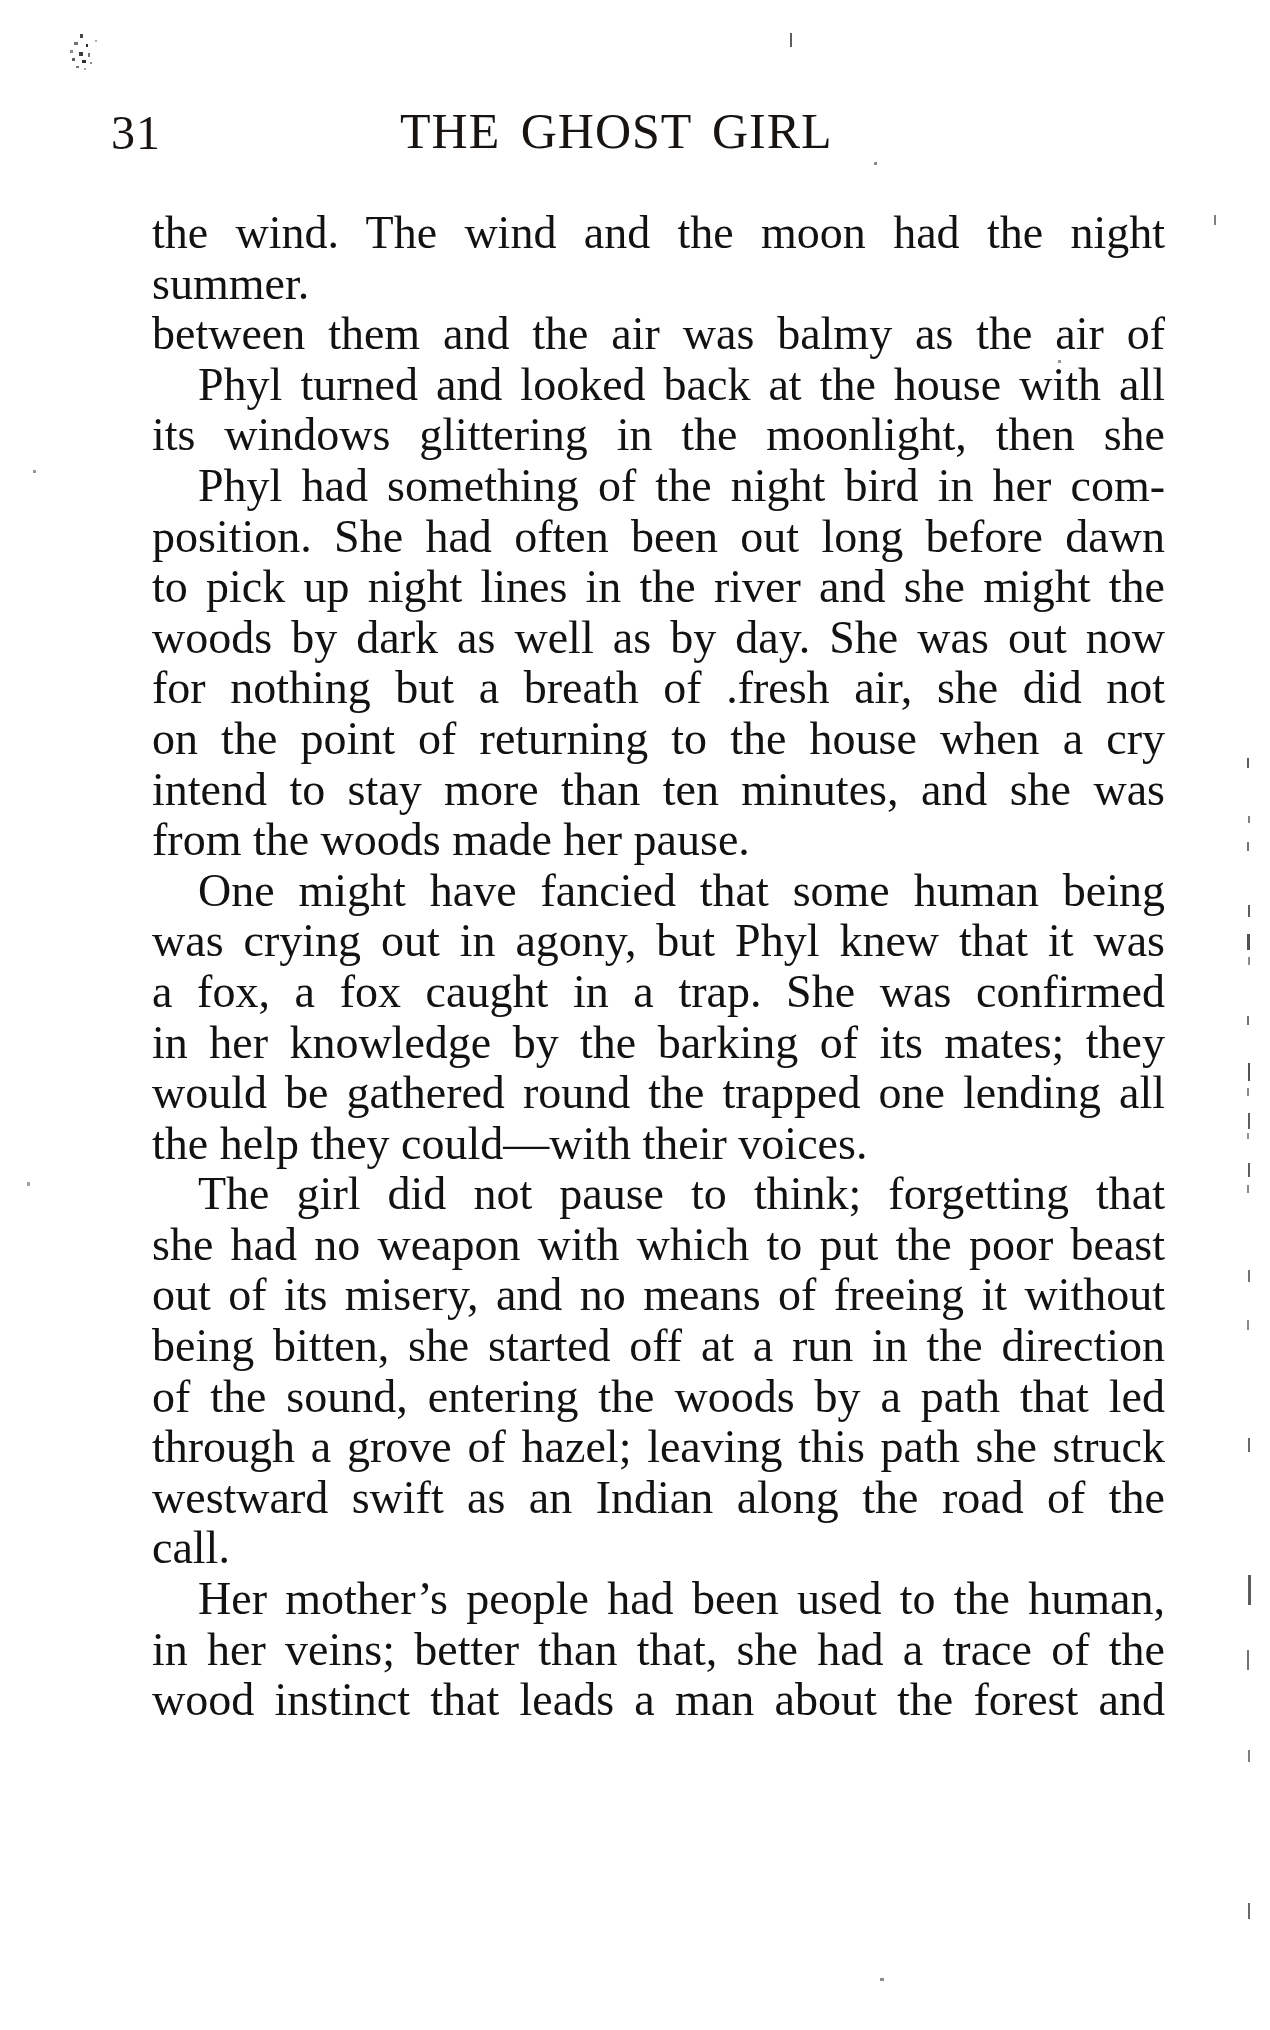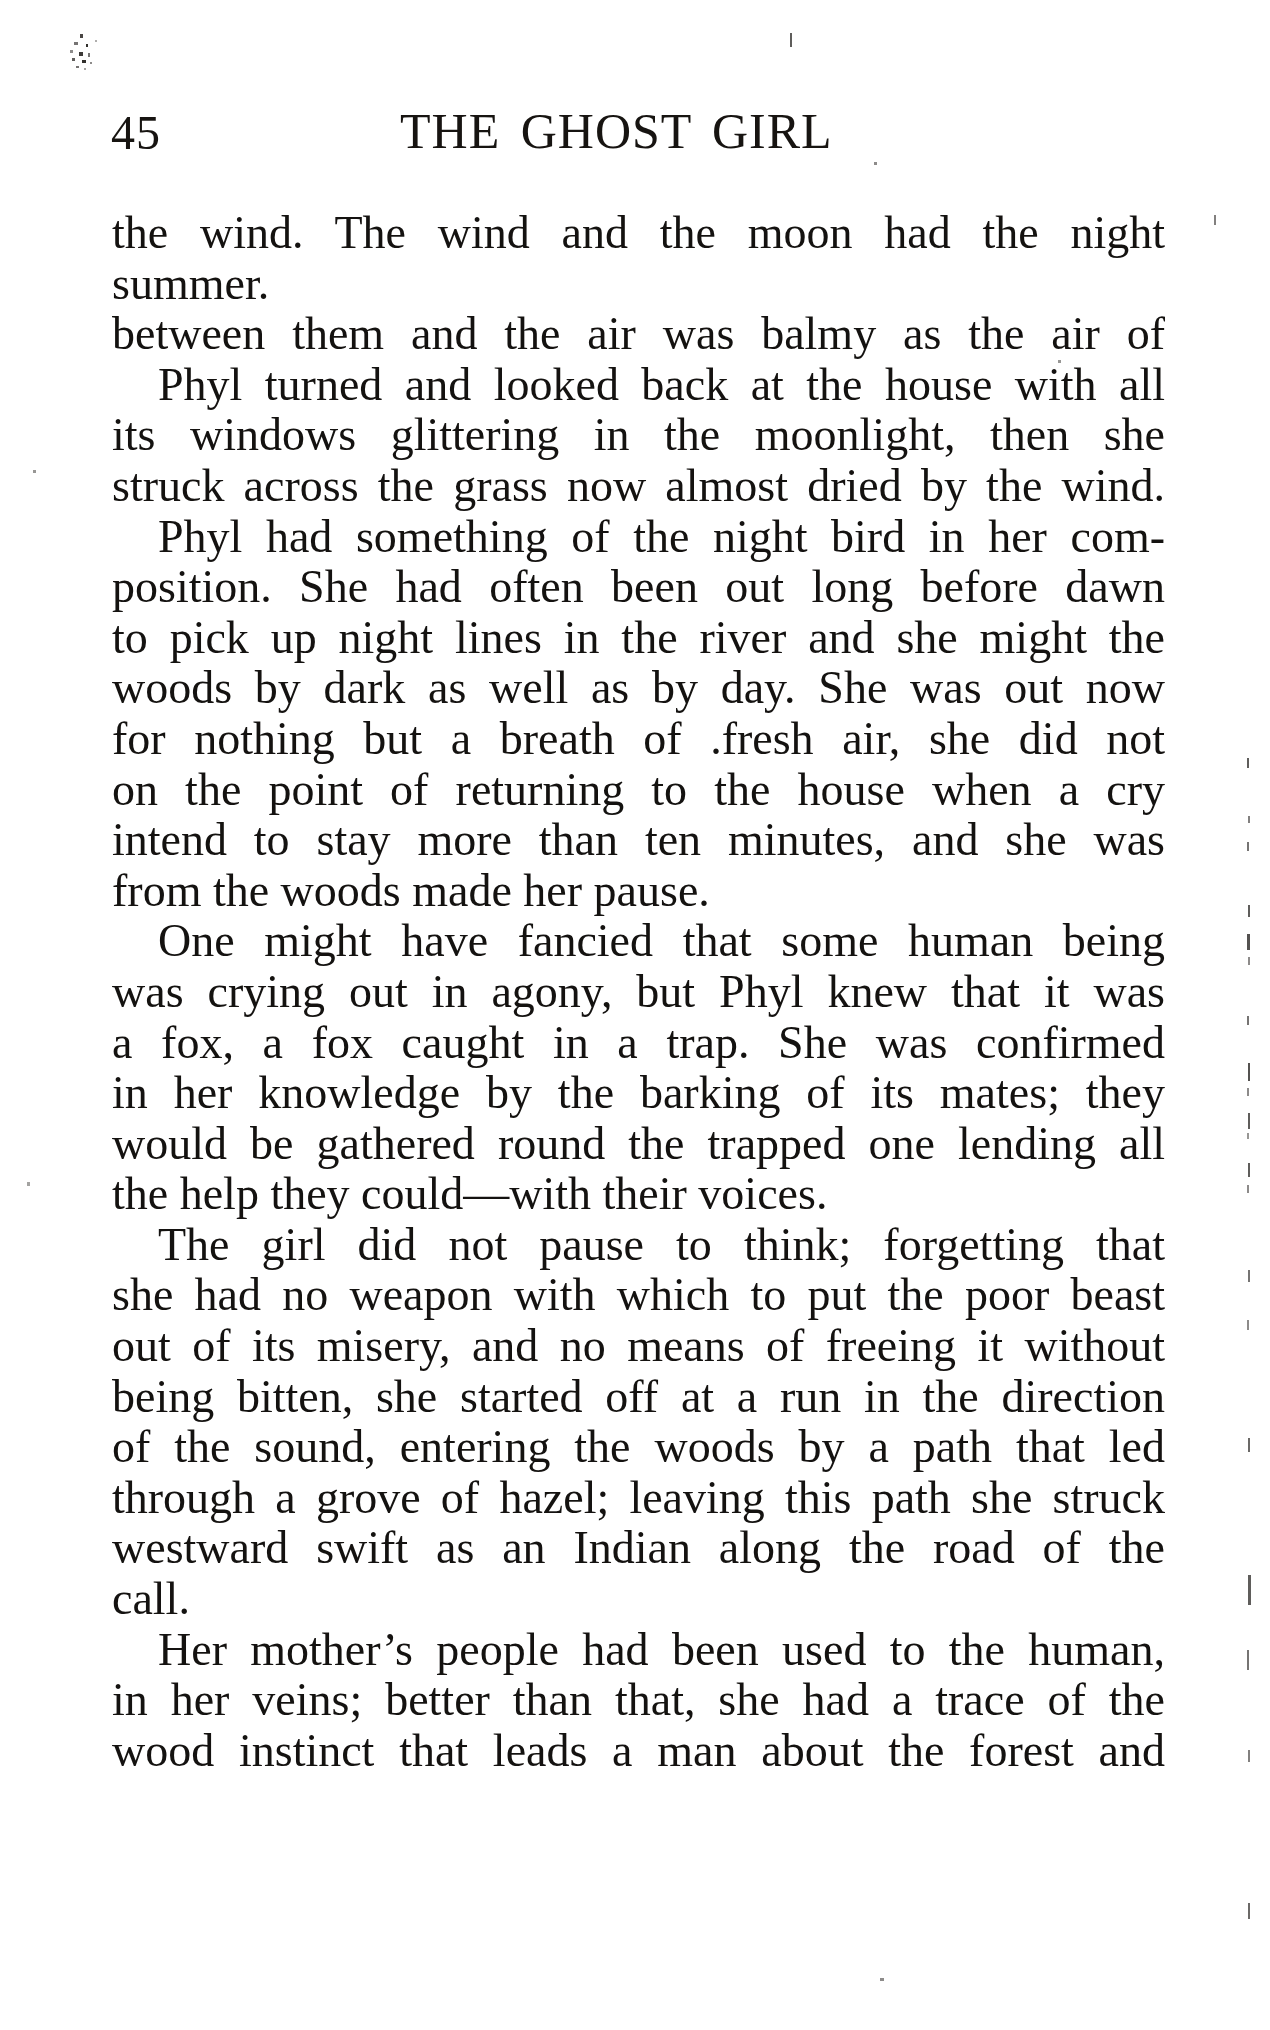--- a/index.html
+++ b/index.html
@@ -34,42 +34,42 @@
   }
   .line{
     height:50.6px;
     line-height:50.6px;
     font-size:46px;
     text-align:justify;
     text-align-last:justify;
     overflow:hidden;
     white-space:nowrap;
     color:#141210;
+    margin-left:40px;
   }
   .line.indent{ padding-left:46px; }
   .line.end{ text-align-last:left; }
   .mark{
     position:absolute;
     background:#1b1815;
     display:block;
   }
 </style>
 </head>
 <body>
 
 <div id="page">
-  <div id="page-number">45</div>
+  <div id="page-number">31</div>
   <div id="running-title">THE GHOST GIRL</div>
   <div id="text-block">
       <div class="line">the wind.  The wind and the moon had the night</div>
       <div class="line end">summer.</div>
       <div class="line">between them and the air was balmy as the air of</div>
       <div class="line indent">Phyl turned and looked back at the house with all</div>
       <div class="line">its windows glittering in the moonlight, then she</div>
-      <div class="line">struck across the grass now almost dried by the wind.</div>
       <div class="line indent">Phyl had something of the night bird in her com-</div>
       <div class="line">position.  She had often been out long before dawn</div>
       <div class="line">to pick up night lines in the river and she might the</div>
       <div class="line">woods by dark as well as by day.  She was out now</div>
       <div class="line">for nothing but a breath of .fresh air, she did not</div>
       <div class="line">on the point of returning to the house when a cry</div>
       <div class="line">intend to stay more than ten minutes, and she was</div>
       <div class="line end">from the woods made her pause.</div>
       <div class="line indent">One might have fancied that some human being</div>
       <div class="line">was crying out in agony, but Phyl knew that it was</div>

